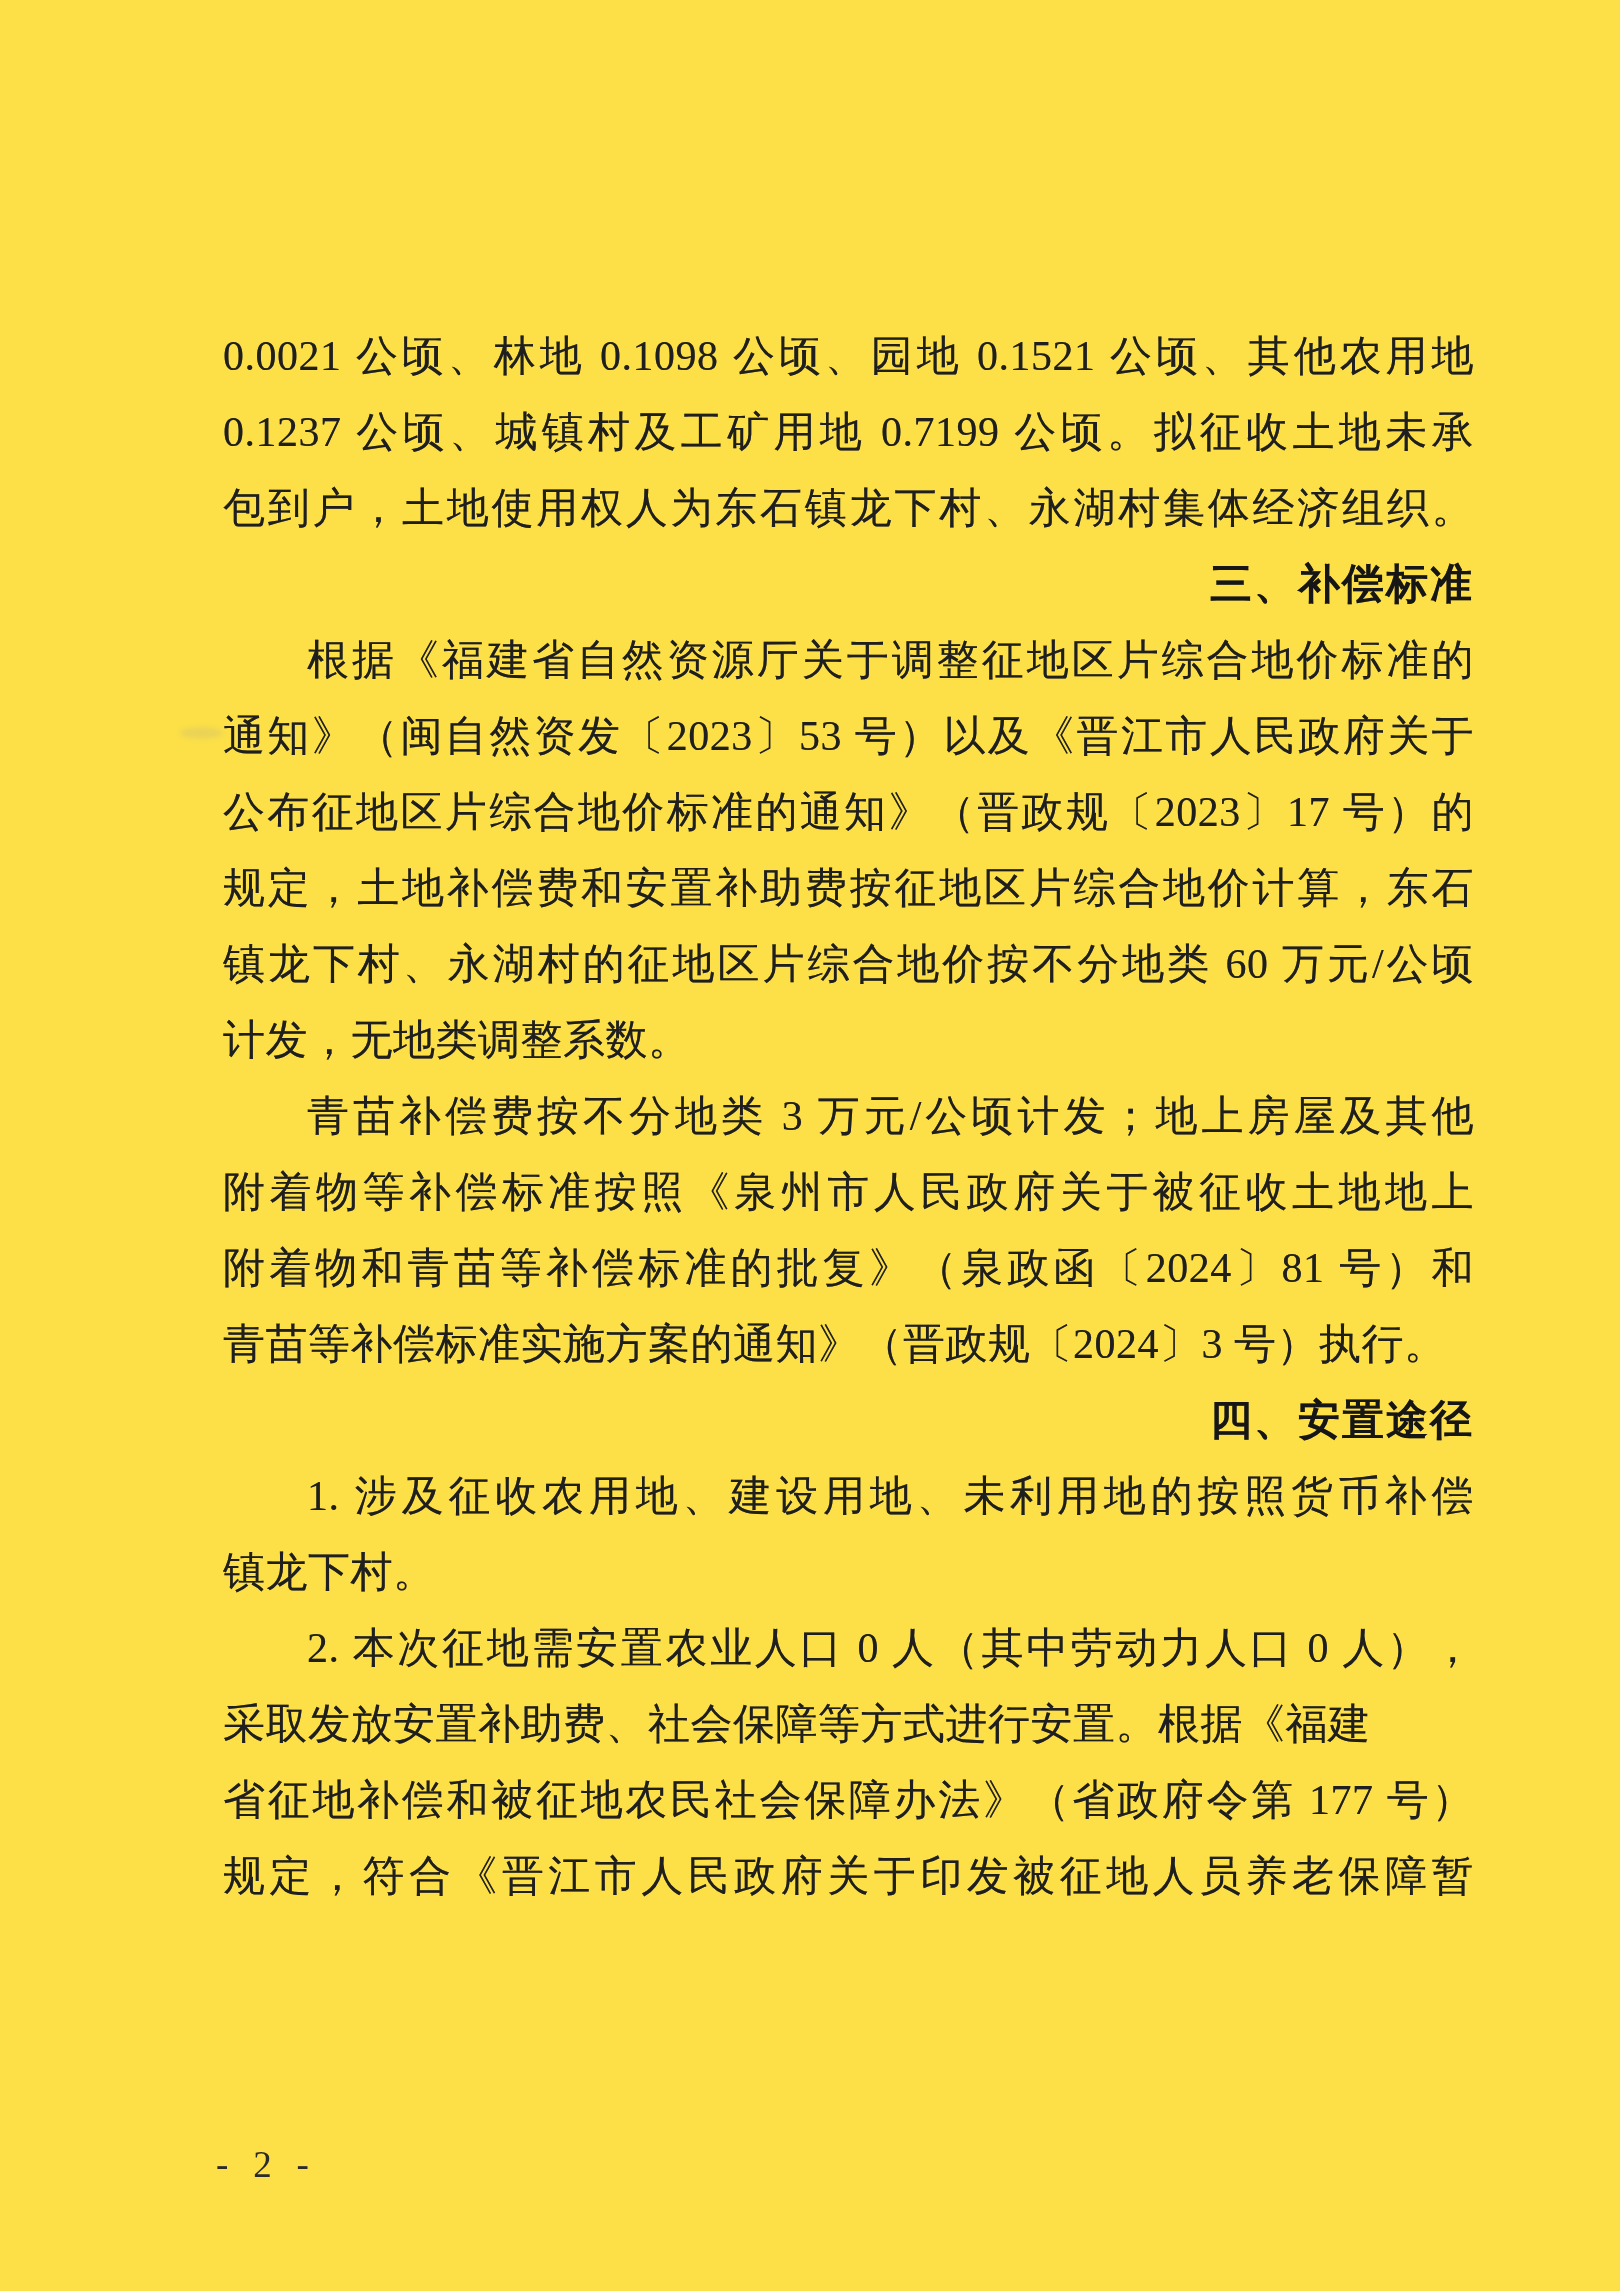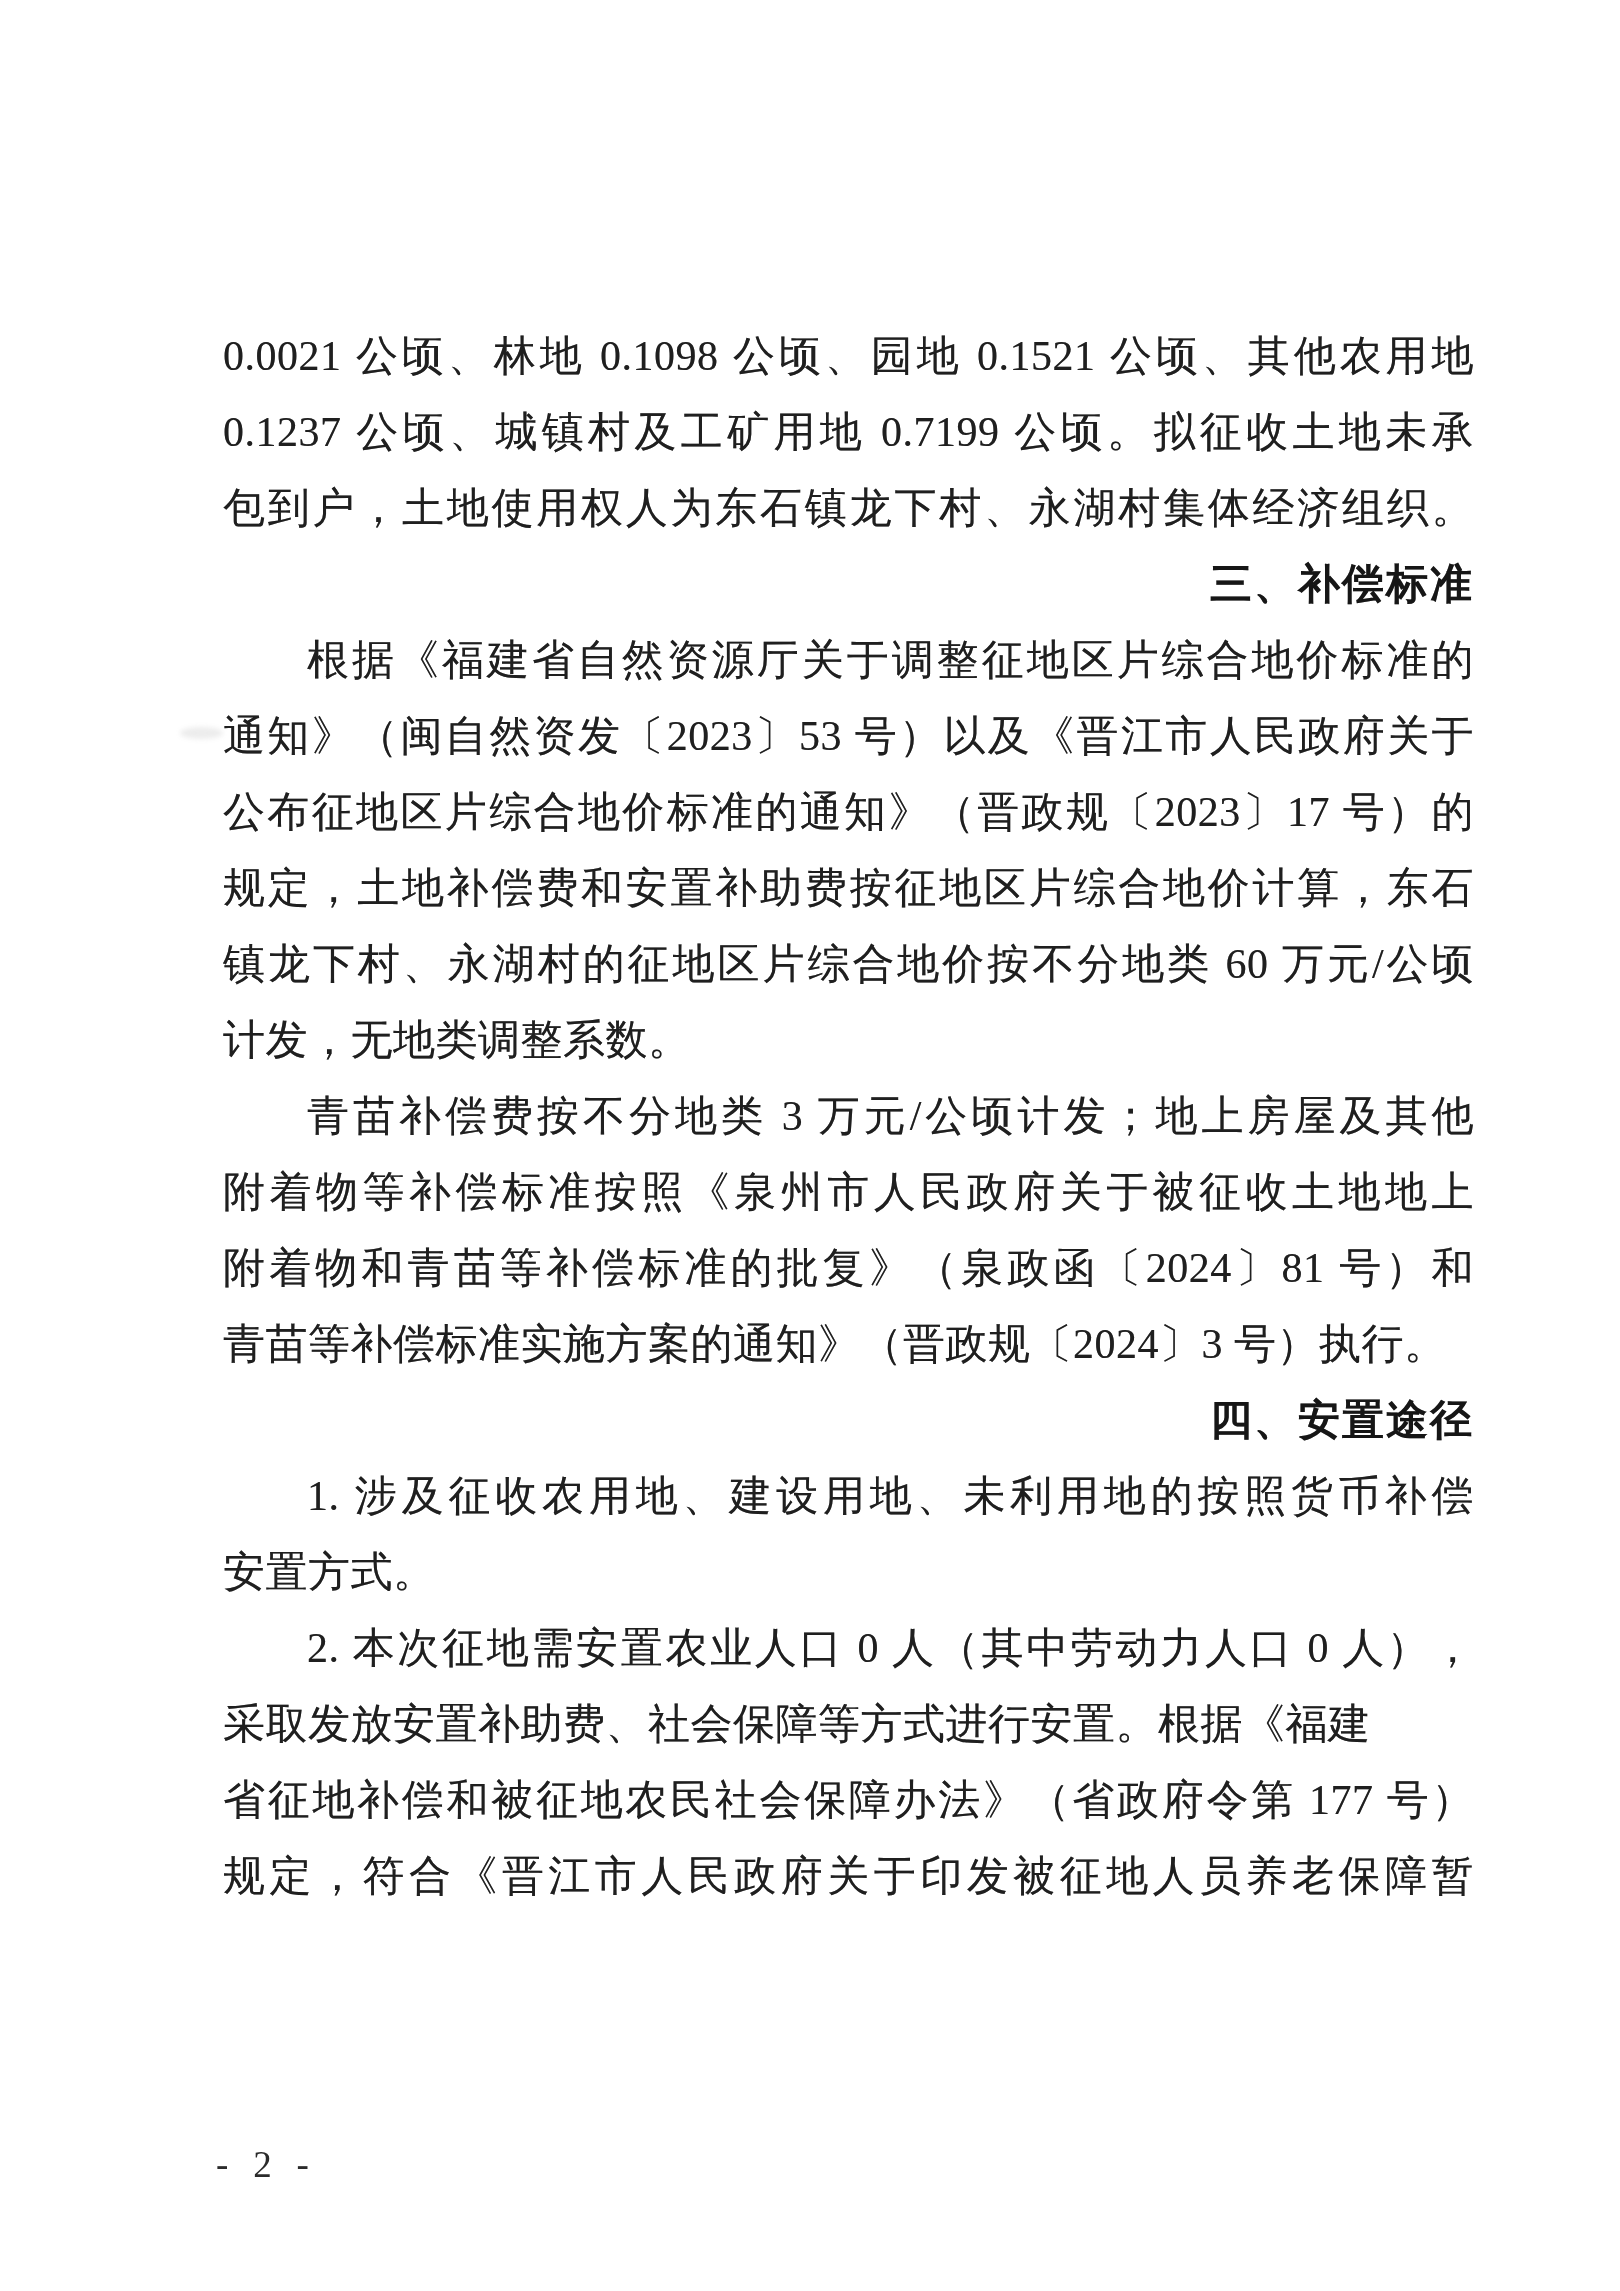--- a/index.html
+++ b/index.html
@@ -4,21 +4,21 @@
 <style>
   html, body {
     margin: 0;
     padding: 0;
     background: #e8e8e8;
   }
   .page {
     position: relative;
     width: 1620px;
     height: 2292px;
-    background: #ffffff;
+    background: #fde047;
     overflow: hidden;
     font-family: "Liberation Serif", "DejaVu Serif", serif;
     color: #1f1f1f;
   }
   .text-block {
     position: absolute;
     left: 223px;
     top: 318px;
     width: 1251px;
   }
@@ -82,21 +82,21 @@
       <div class="line body just">公布征地区片综合地价标准的通知》（晋政规〔2023〕17 号）的</div>
       <div class="line body just">规定，土地补偿费和安置补助费按征地区片综合地价计算，东石</div>
       <div class="line body just">镇龙下村、永湖村的征地区片综合地价按不分地类 60 万元/公顷</div>
       <div class="line body">计发，无地类调整系数。</div>
       <div class="line body indent just">青苗补偿费按不分地类 3 万元/公顷计发；地上房屋及其他</div>
       <div class="line body just">附着物等补偿标准按照《泉州市人民政府关于被征收土地地上</div>
       <div class="line body just">附着物和青苗等补偿标准的批复》（泉政函〔2024〕81 号）和</div>
       <div class="line body">青苗等补偿标准实施方案的通知》（晋政规〔2024〕3 号）执行。</div>
       <div class="line heading indent">四、安置途径</div>
       <div class="line body indent just">1. 涉及征收农用地、建设用地、未利用地的按照货币补偿</div>
-      <div class="line body">安置方式。</div>
+      <div class="line body">镇龙下村。</div>
       <div class="line body indent just">2. 本次征地需安置农业人口 0 人（其中劳动力人口 0 人），</div>
       <div class="line body">采取发放安置补助费、社会保障等方式进行安置。根据《福建</div>
       <div class="line body just">省征地补偿和被征地农民社会保障办法》（省政府令第 177 号）</div>
       <div class="line body just">规定，符合《晋江市人民政府关于印发被征地人员养老保障暂</div>
     </main>
   <span class="page-number">- 2 -</span>
 </div>
 
 
 </body></html>

